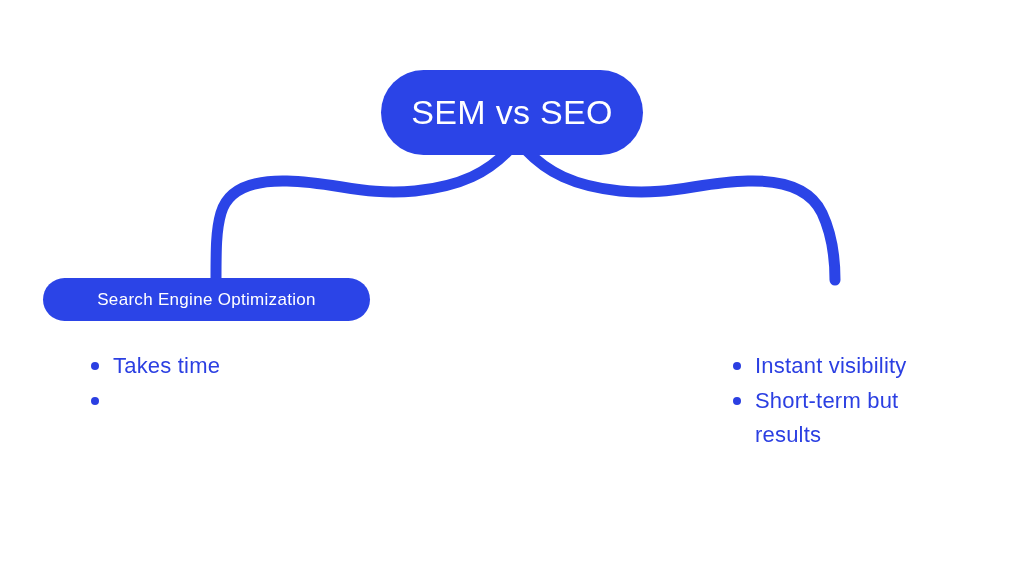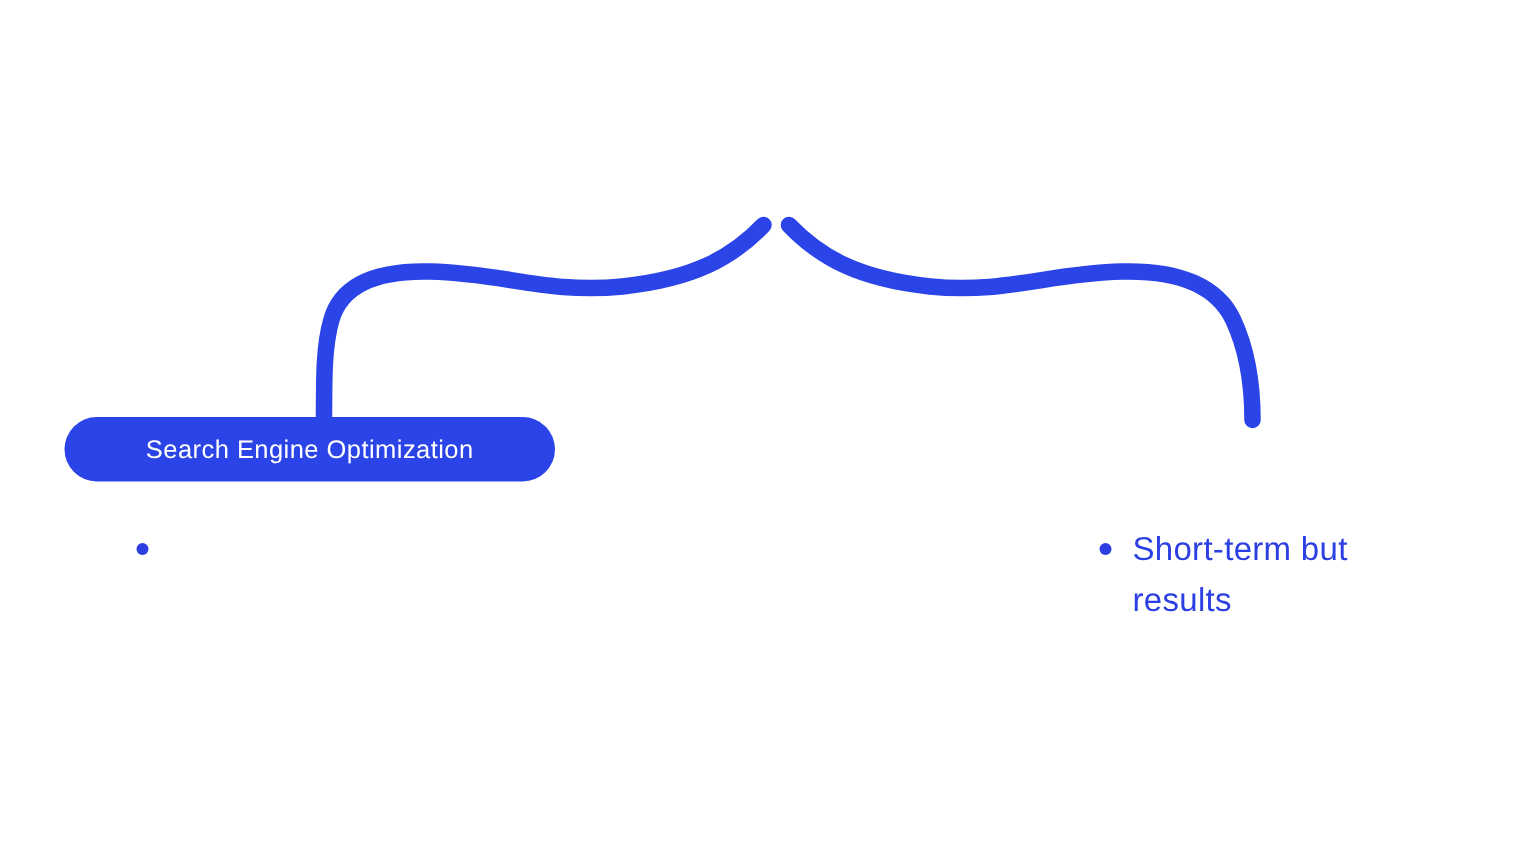--- a/index.html
+++ b/index.html
@@ -69,32 +69,43 @@
 </head>
 <body>
 
 <div class="stage">
 
   <svg class="connectors" viewBox="0 0 1024 576">
     <path d="M 509 150 C 488 172, 462 186, 415 191 C 365 196, 335 182, 287 181 C 247 180, 227 192, 221 213 C 216 230, 216 250, 216 280" fill="none" stroke="#2B44E7" stroke-width="11" stroke-linecap="round"></path>
     <path d="M 526 150 C 547 172, 573 186, 620 191 C 670 196, 700 182, 748 181 C 788 180, 812 192, 822 213 C 830 230, 835 250, 835 280" fill="none" stroke="#2B44E7" stroke-width="11" stroke-linecap="round"></path>
   </svg>
 
+  <div class="pill pill-main">
+    <span>SEM vs SEO</span>
+  </div>
 
   <div class="pill pill-sub pill-left">
     <span>Search Engine Optimization</span>
   </div>
 
 
   <ul class="bullets bullets-left">
     <li>
       <span class="dot"></span>
+      <span>Takes time</span>
+    </li>
+    <li>
+      <span class="dot"></span>
     </li>
   </ul>
 
   <ul class="bullets bullets-right">
+    <li>
+      <span class="dot"></span>
+      <span>Instant visibility</span>
+    </li>
     <li>
       <span class="dot"></span>
       <span>Short-term but results</span>
     </li>
   </ul>
 
 </div>
 
 </body></html>

